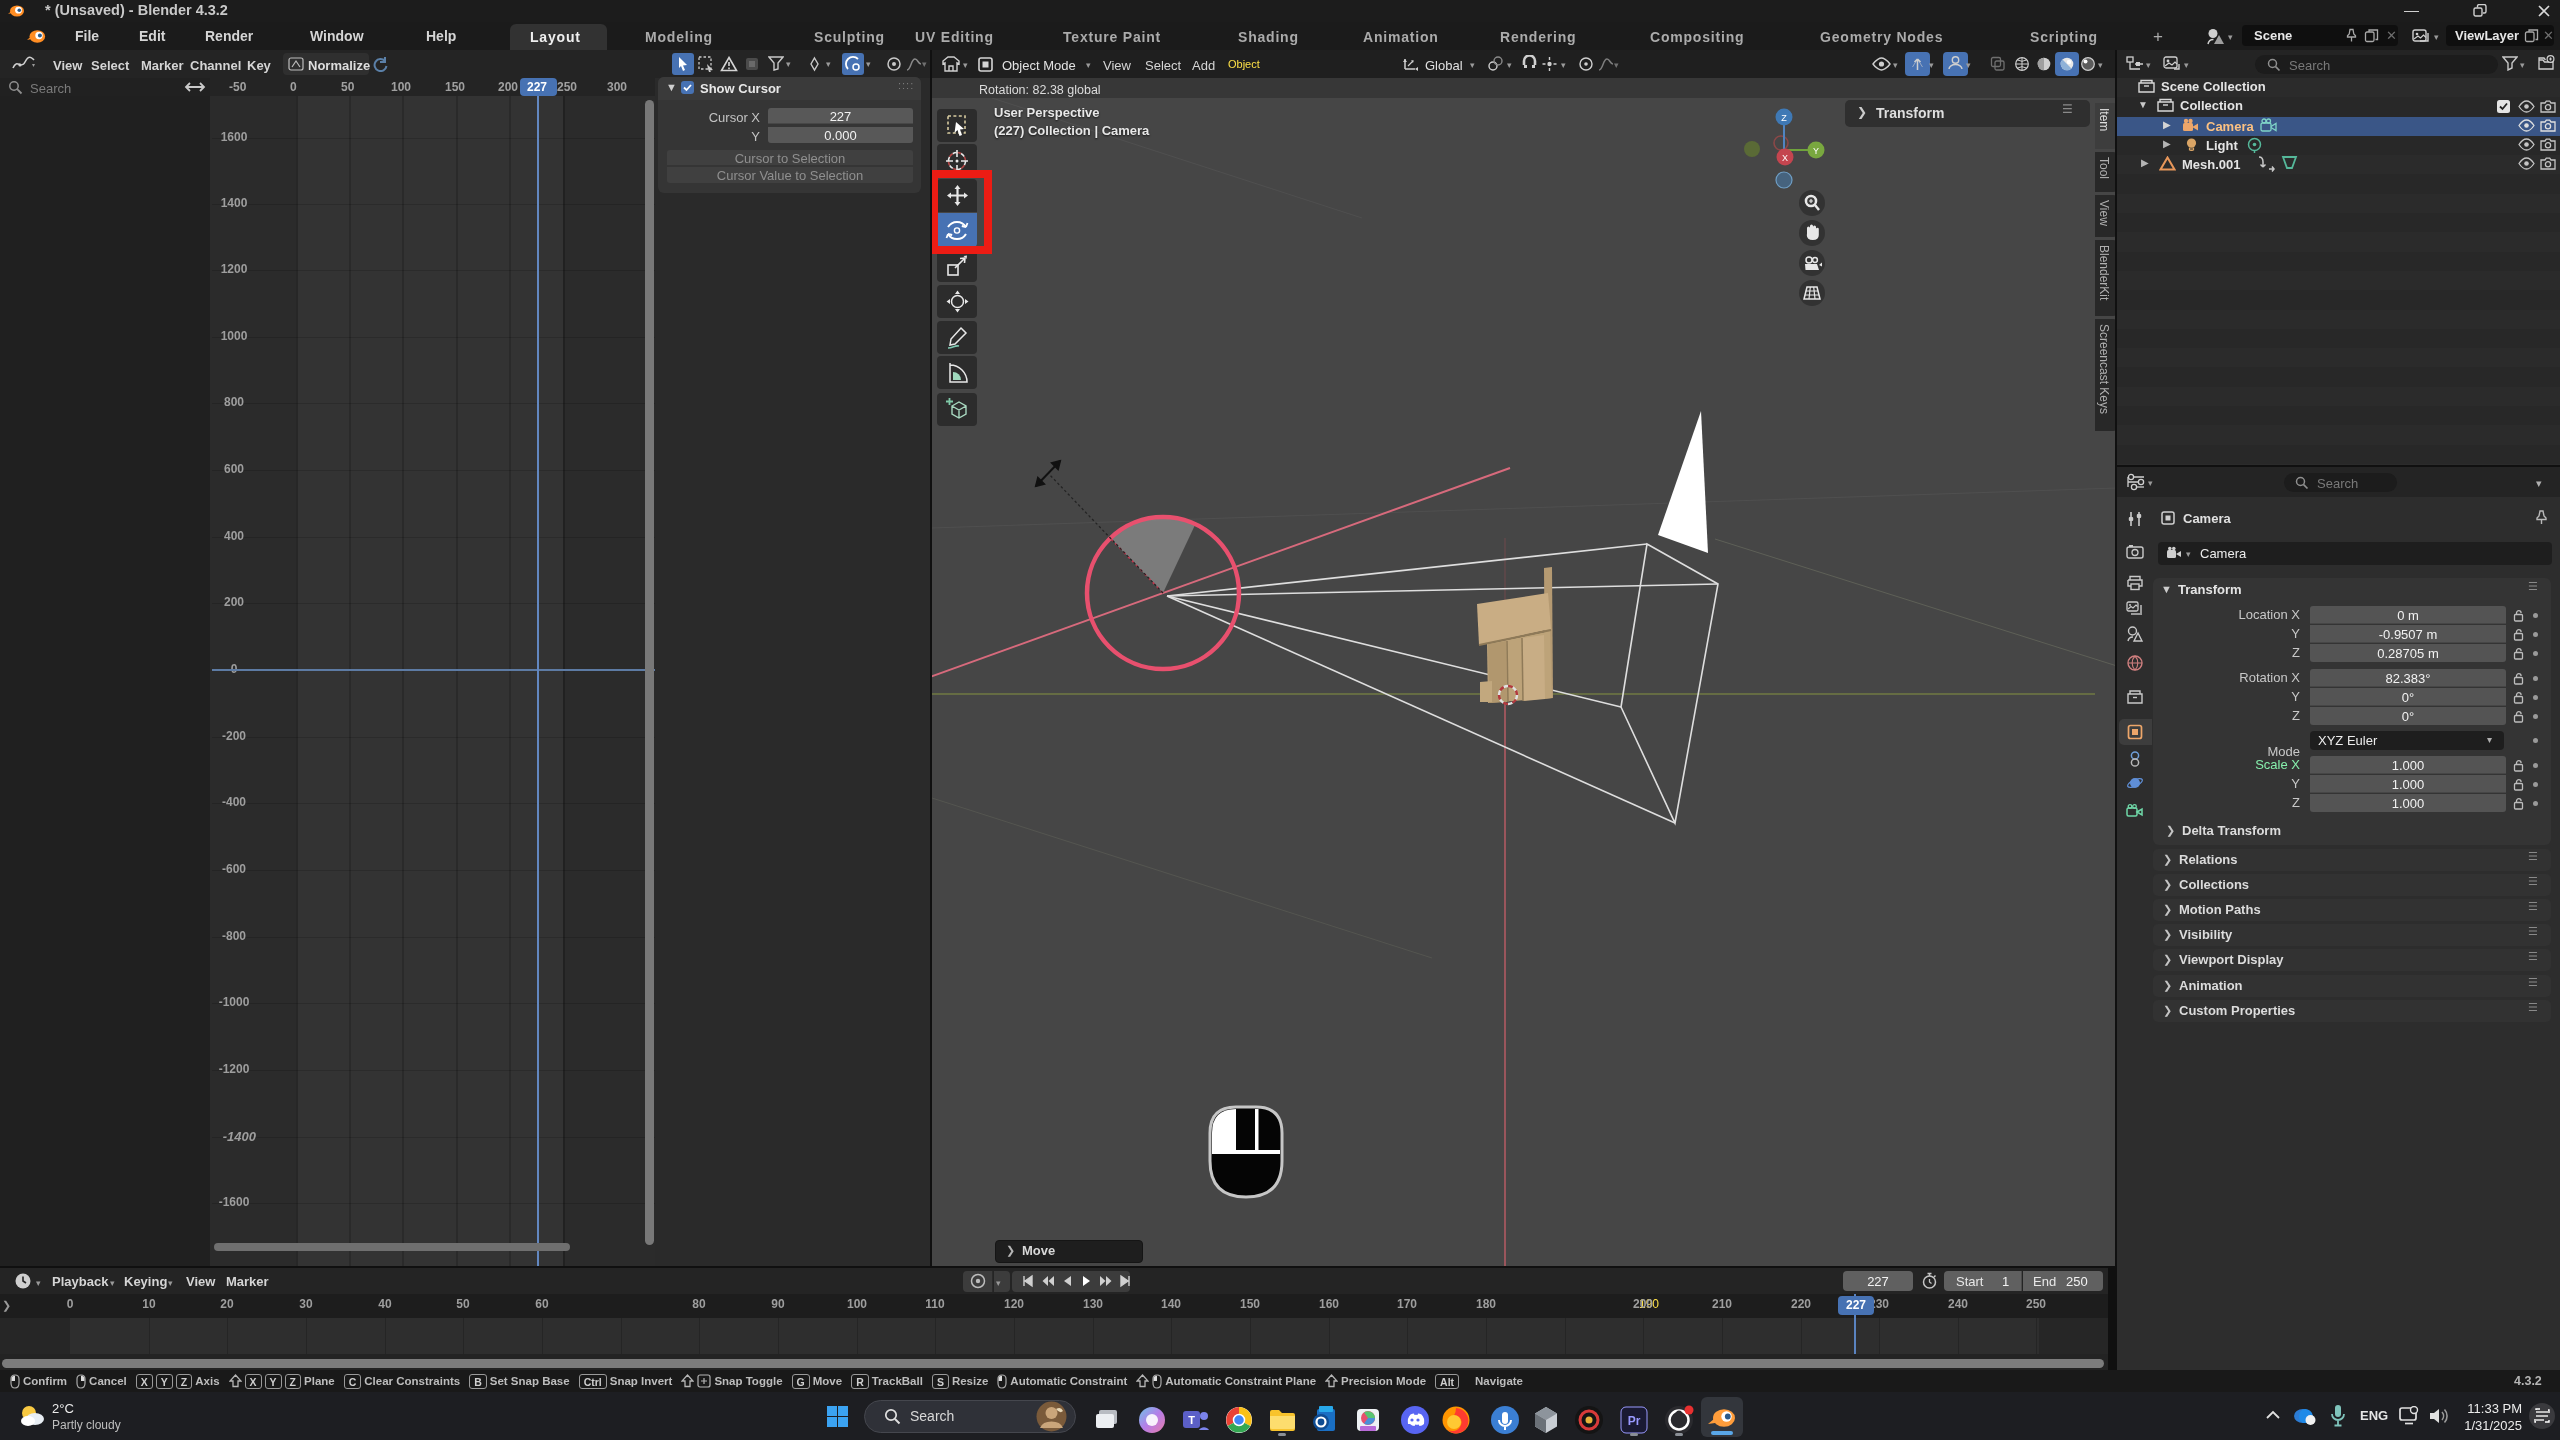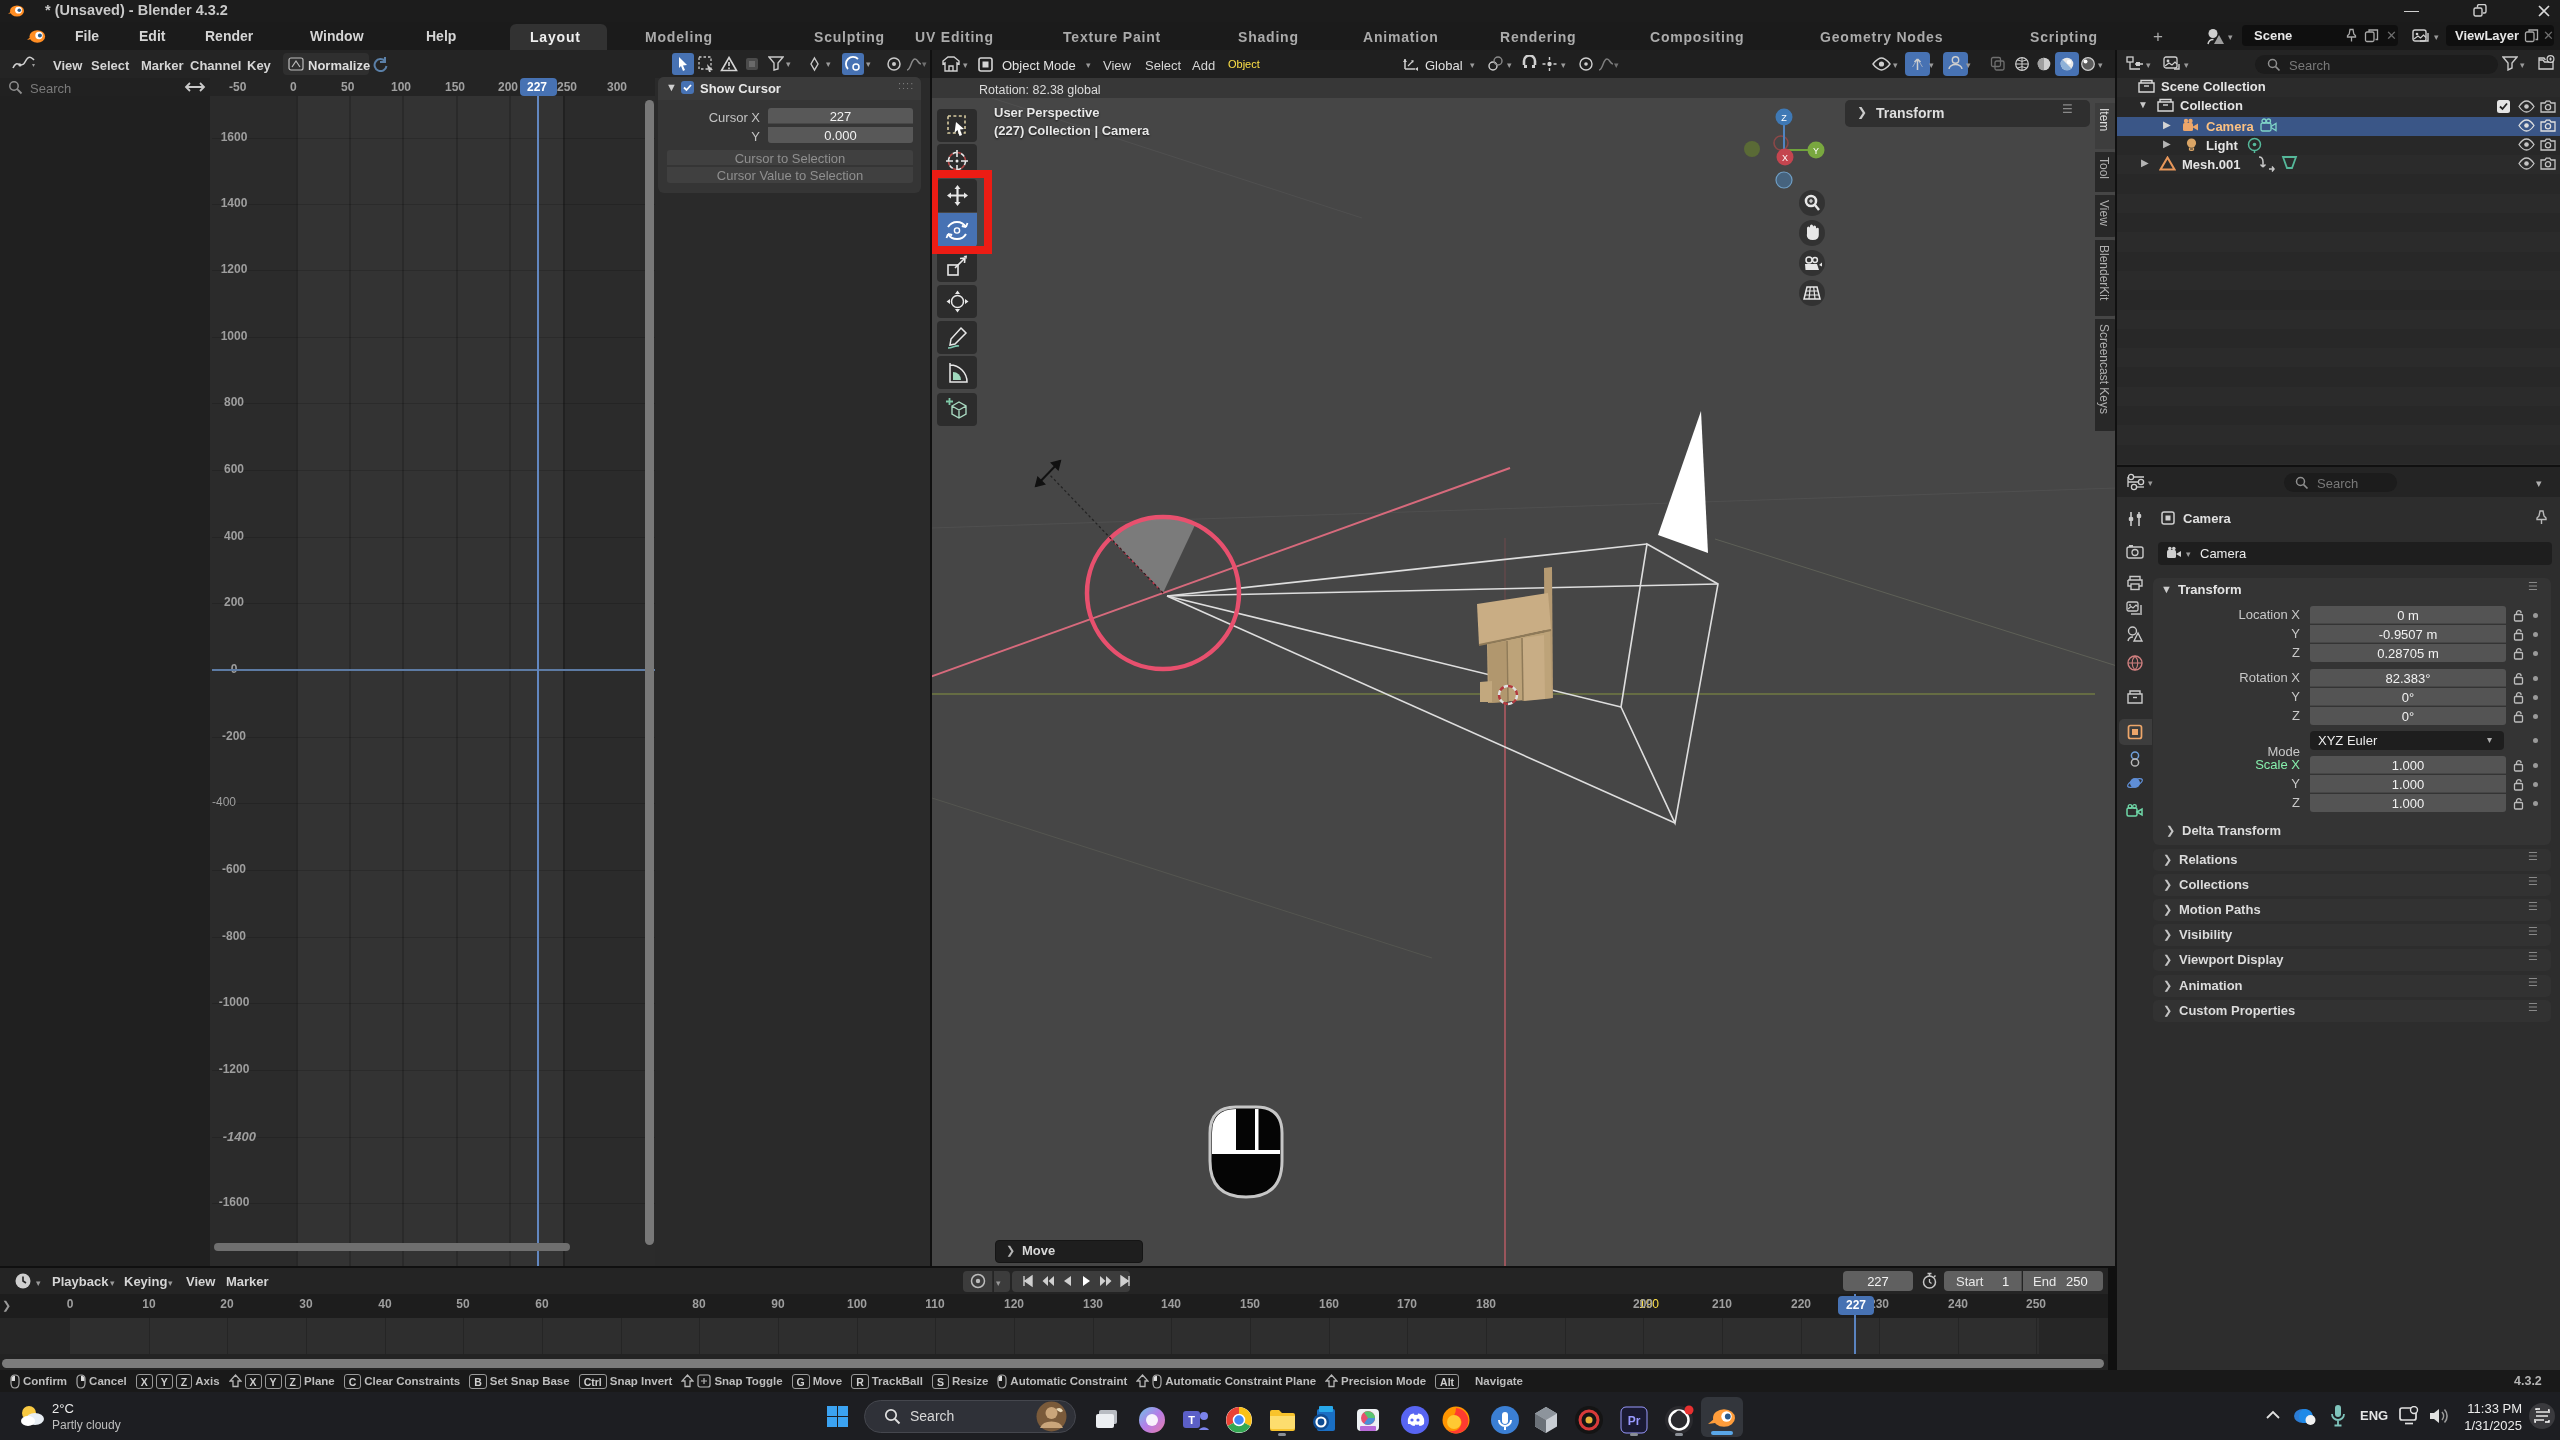--- a/index.html
+++ b/index.html
@@ -206,21 +206,21 @@
     <div class="abs" style="left:212px;top:470px;width:443px;height:1px;background:rgba(0,0,0,0.15);"></div>
     <div class="abs txt" style="left:212px;top:462px;width:44px;text-align:center;font-size:12px;color:#9e9e9e;font-weight:700;">600</div>
     <div class="abs" style="left:212px;top:537px;width:443px;height:1px;background:rgba(0,0,0,0.15);"></div>
     <div class="abs txt" style="left:212px;top:529px;width:44px;text-align:center;font-size:12px;color:#9e9e9e;font-weight:700;">400</div>
     <div class="abs" style="left:212px;top:603px;width:443px;height:1px;background:rgba(0,0,0,0.15);"></div>
     <div class="abs txt" style="left:212px;top:595px;width:44px;text-align:center;font-size:12px;color:#9e9e9e;font-weight:700;">200</div>
     <div class="abs txt" style="left:212px;top:662px;width:44px;text-align:center;font-size:12px;color:#9e9e9e;font-weight:700;">0</div>
     <div class="abs" style="left:212px;top:737px;width:443px;height:1px;background:rgba(0,0,0,0.15);"></div>
     <div class="abs txt" style="left:212px;top:729px;width:44px;text-align:center;font-size:12px;color:#9e9e9e;font-weight:700;">-200</div>
     <div class="abs" style="left:212px;top:803px;width:443px;height:1px;background:rgba(0,0,0,0.15);"></div>
-    <div class="abs txt" style="left:212px;top:795px;width:44px;text-align:left;font-size:12px;color:#9e9e9e;font-weight:400;">-400</div>
+    <div class="abs txt" style="left:212px;top:795px;width:44px;text-align:center;font-size:12px;color:#9e9e9e;font-weight:700;">-400</div>
     <div class="abs" style="left:212px;top:870px;width:443px;height:1px;background:rgba(0,0,0,0.15);"></div>
     <div class="abs txt" style="left:212px;top:862px;width:44px;text-align:center;font-size:12px;color:#9e9e9e;font-weight:700;">-600</div>
     <div class="abs" style="left:212px;top:937px;width:443px;height:1px;background:rgba(0,0,0,0.15);"></div>
     <div class="abs txt" style="left:212px;top:929px;width:44px;text-align:center;font-size:12px;color:#9e9e9e;font-weight:700;">-800</div>
     <div class="abs" style="left:212px;top:1003px;width:443px;height:1px;background:rgba(0,0,0,0.15);"></div>
     <div class="abs txt" style="left:212px;top:995px;width:44px;text-align:center;font-size:12px;color:#9e9e9e;font-weight:700;">-1000</div>
     <div class="abs" style="left:212px;top:1070px;width:443px;height:1px;background:rgba(0,0,0,0.15);"></div>
     <div class="abs txt" style="left:212px;top:1062px;width:44px;text-align:center;font-size:12px;color:#9e9e9e;font-weight:700;">-1200</div>
     <div class="abs" style="left:212px;top:1137px;width:443px;height:1px;background:rgba(0,0,0,0.15);"></div>
     <div class="abs txt" style="left:212px;top:1129px;width:44px;text-align:right;font-size:13px;color:#9e9e9e;font-weight:700;font-style:italic;">-1400</div>

